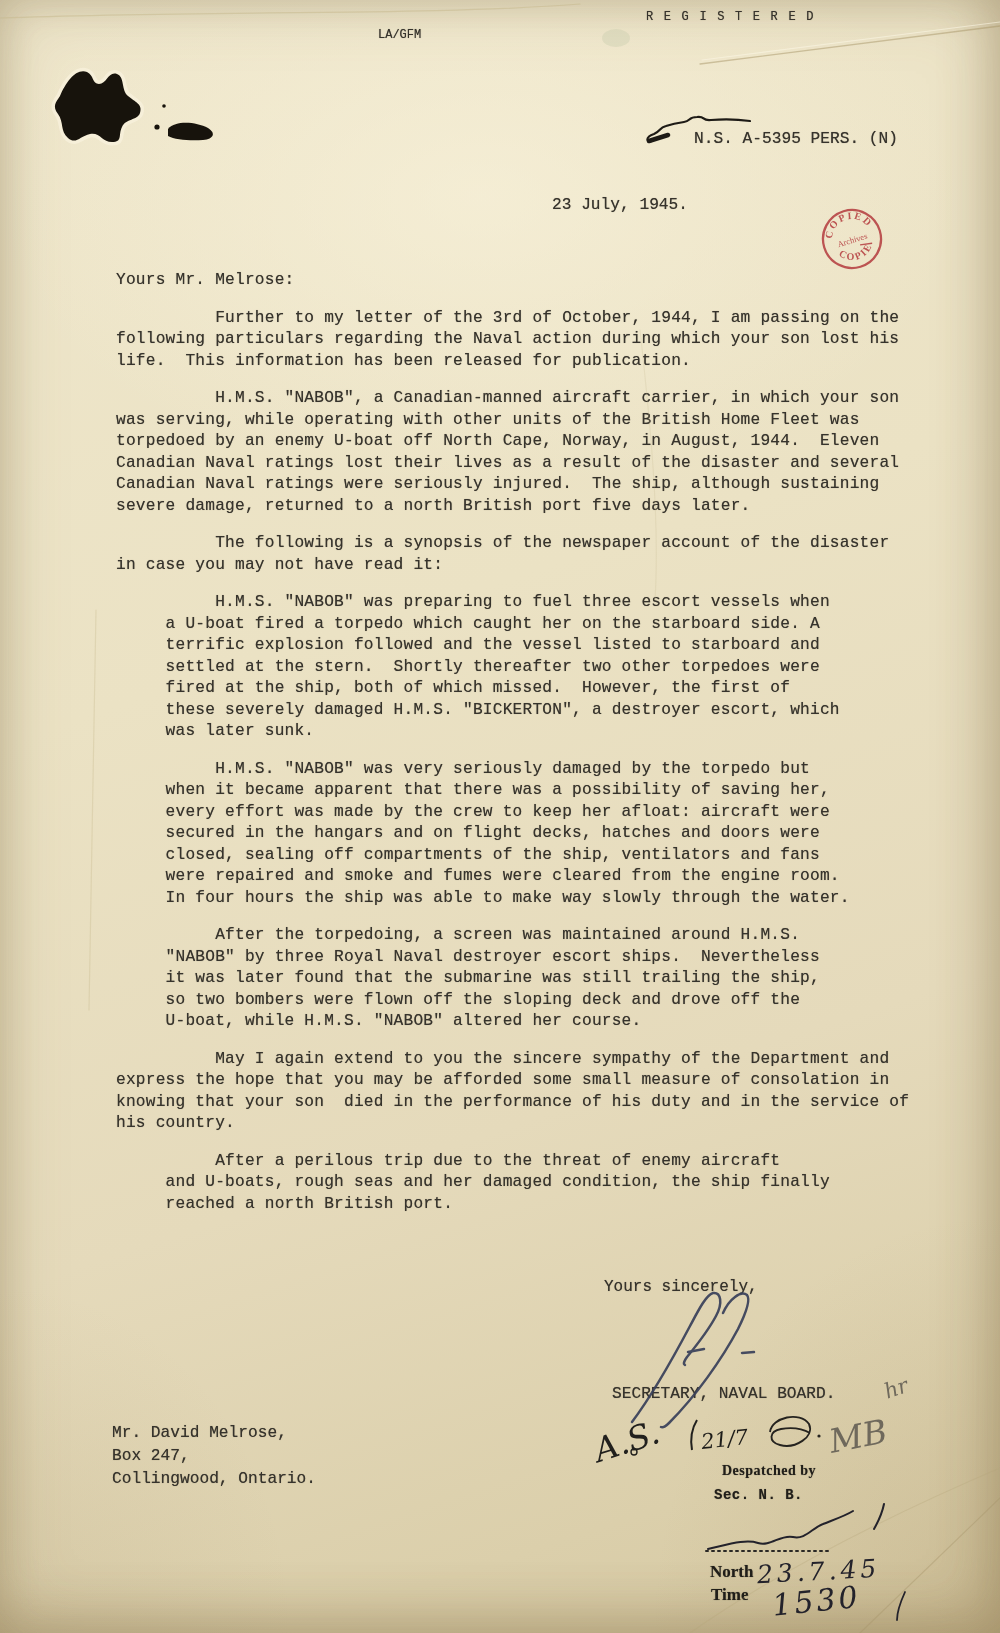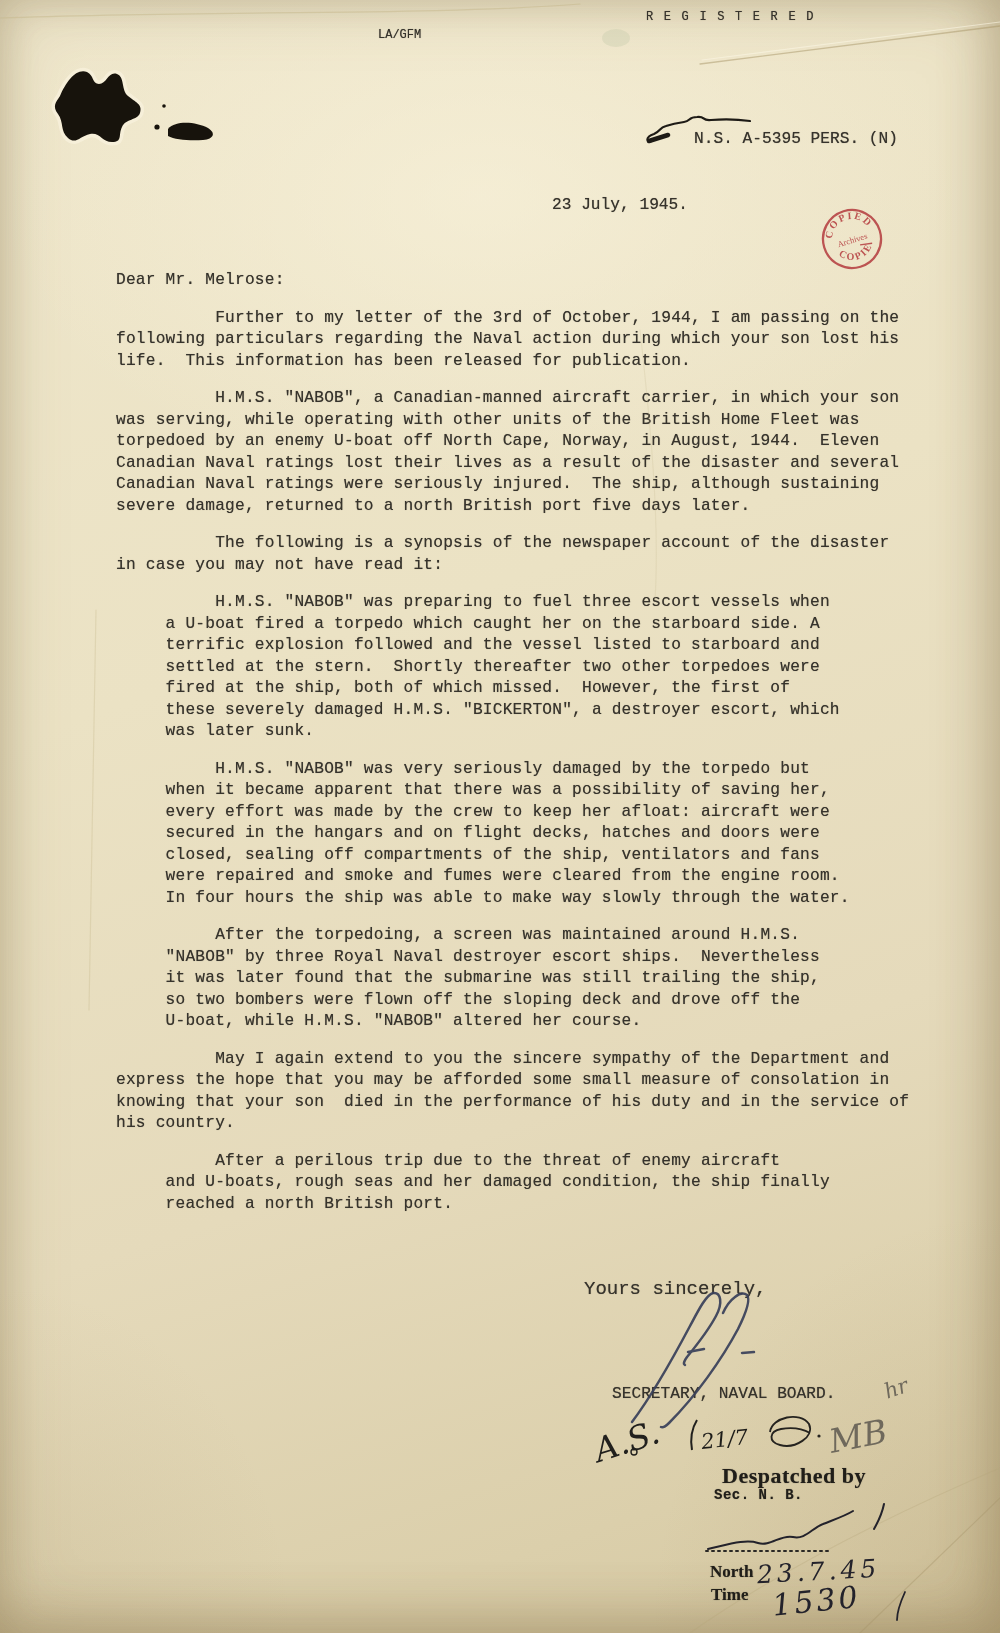--- a/index.html
+++ b/index.html
@@ -29,21 +29,21 @@
 <body>
 
 <div class="page">
 
   <span class="tw" style="left:378px;top:28px;font-size:12px;">LA/GFM</span>
   <span class="tw" style="left:646px;top:10px;font-size:12px;letter-spacing:1.7px;">R E G I S T E R E D</span>
   <span class="tw" style="left:694px;top:82px;font-size:16.2px;margin-top:48px;">N.S. A-5395 PERS. (N)</span>
   <span class="tw" style="left:552px;top:196px;font-size:16.2px;">23 July, 1945.</span>
 
   <div class="body-block">
-    <div class="para salutation">Dear Mr. Melrose:</div>
+    <div class="para salutation">Yours Mr. Melrose:</div>
     <div class="para">          Further to my letter of the 3rd of October, 1944, I am passing on the
 following particulars regarding the Naval action during which your son lost his
 life.  This information has been released for publication.</div>
     <div class="para">          H.M.S. "NABOB", a Canadian-manned aircraft carrier, in which your son
 was serving, while operating with other units of the British Home Fleet was
 torpedoed by an enemy U-boat off North Cape, Norway, in August, 1944.  Eleven
 Canadian Naval ratings lost their lives as a result of the disaster and several
 Canadian Naval ratings were seriously injured.  The ship, although sustaining
 severe damage, returned to a north British port five days later.</div>
     <div class="para">          The following is a synopsis of the newspaper account of the disaster
@@ -69,25 +69,28 @@
      U-boat, while H.M.S. "NABOB" altered her course.</div>
     <div class="para">          May I again extend to you the sincere sympathy of the Department and
 express the hope that you may be afforded some small measure of consolation in
 knowing that your son  died in the performance of his duty and in the service of
 his country.</div>
     <div class="para">          After a perilous trip due to the threat of enemy aircraft
      and U-boats, rough seas and her damaged condition, the ship finally
      reached a north British port.</div>
   </div>
 
-  <span class="tw" style="left:584px;top:1278px;font-size:19px;">Yours sincerely,</span>
+  <span class="tw" style="left:604px;top:1278px;font-size:16px;">Yours sincerely,</span>
   <span class="tw" style="left:612px;top:1385px;font-size:16.2px;">SECRETARY, NAVAL BOARD.</span>
 
+  <div class="tw" style="left:112px;top:1422px;font-size:16.2px;line-height:23px;">Mr. David Melrose,
+Box 247,
+Collingwood, Ontario.</div>
 
-  <span class="stampfont" style="left:722px;top:1463px;font-size:22px;letter-spacing:.5px;">Despatched by</span>
+  <span class="stampfont" style="left:722px;top:1463px;font-size:14px;letter-spacing:.5px;">Despatched by</span>
   <span class="stampfont" style="left:714px;top:1487px;font-size:14px;letter-spacing:.5px;font-family:Liberation Mono, monospace;">Sec. N. B.</span>
   <span class="stampfont" style="left:710px;top:1562px;font-size:17px;">North</span>
   <span class="stampfont" style="left:711px;top:1585px;font-size:17px;">Time</span>
 
   <svg class="overlay" width="1000" height="1633" viewBox="0 0 1000 1633">
 
     <g fill="none" stroke-linecap="round">
       <path d="M700 64 L1000 26" stroke="rgba(168,150,104,.5)" stroke-width="1.3"></path>
       <path d="M702 60 L1000 22" stroke="rgba(250,245,226,.6)" stroke-width="1.1"></path>
       <path d="M0 18 C 210 10, 430 16, 580 4" stroke="rgba(198,183,139,.5)" stroke-width="1.2"></path>

